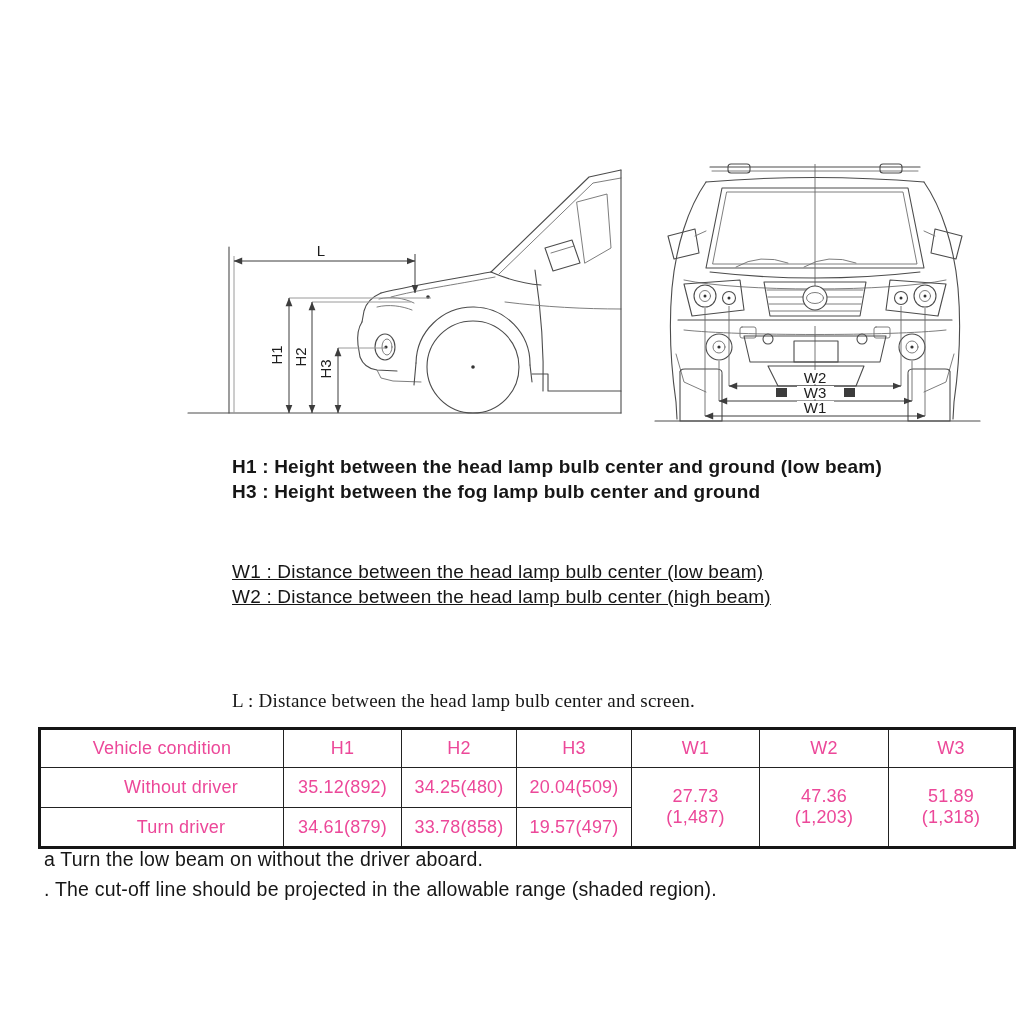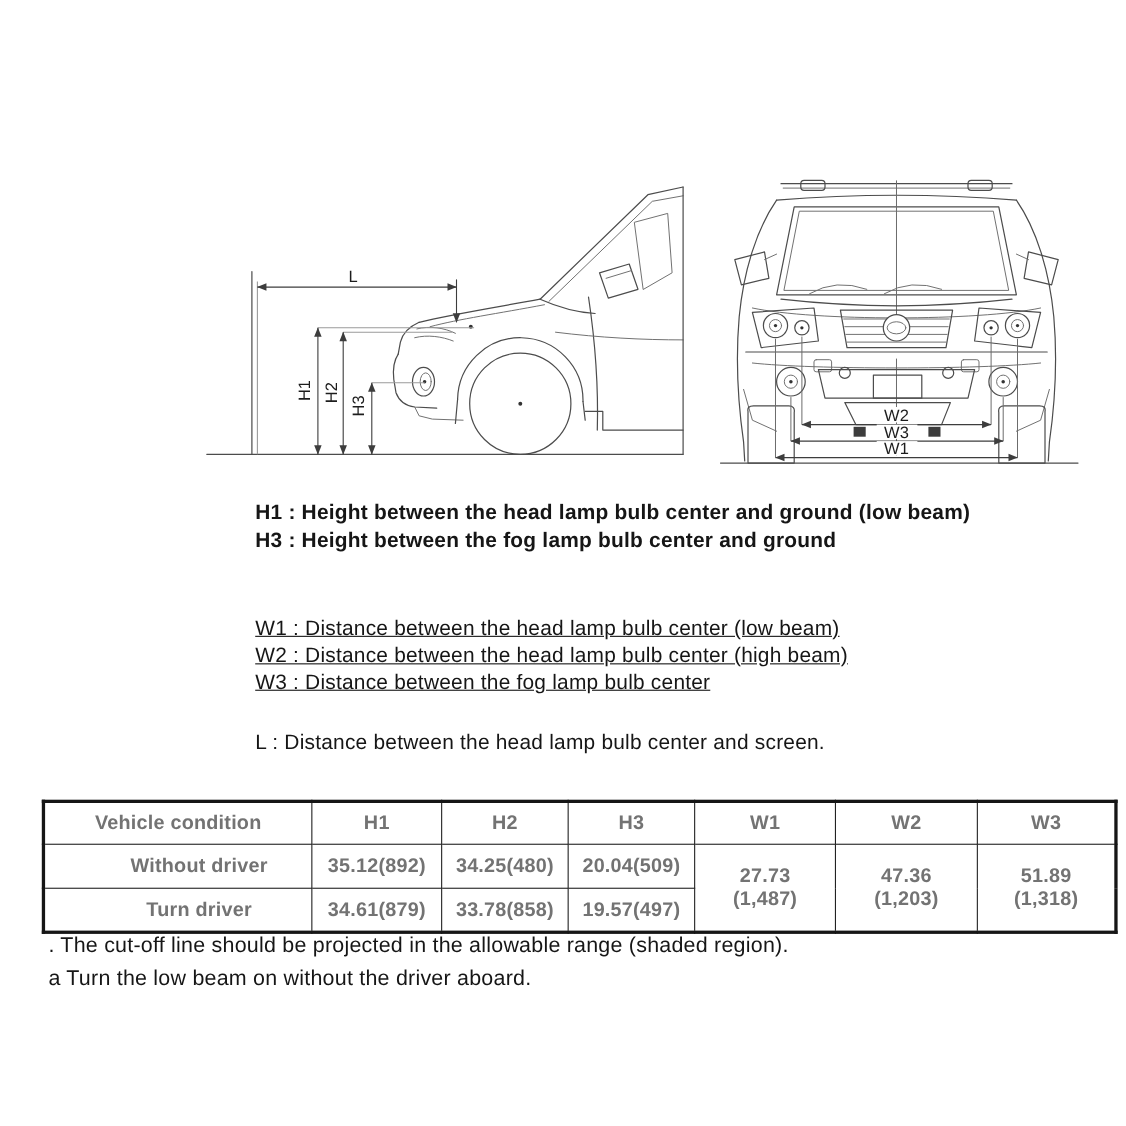--- a/index.html
+++ b/index.html
@@ -18,22 +18,22 @@
   .clip  { fill:#3c3c3c; stroke:none; }
   .dimlabel { font:15px "Liberation Sans", sans-serif; fill:#1d1d1d; }
 
   .def-block { position:absolute; left:232px; font-size:19px; line-height:24.5px;
                white-space:nowrap; letter-spacing:0.2px; }
   .def-line  { height:24.5px; }
 
   .spec-table { position:absolute; left:38px; top:727px; border-collapse:collapse;
                 table-layout:fixed; width:975px; border:3px solid #161616;
                 font-size:18px; letter-spacing:0.2px; }
-  .spec-table th, .spec-table td { border:1.7px solid #222; font-weight:700;
-                text-align:center; padding:0; color:#737373; }
+  .spec-table th, .spec-table td { border:1.7px solid #222; font-weight:400;
+                text-align:center; padding:0; color:#ec4899; }
   .spec-table thead tr { height:39px; }
   .spec-table tbody tr { height:40px; }
   .spec-table .cond { text-align:center; padding-left:38px; }
   .wcell .l1, .wcell .l2 { display:block; line-height:21px; }
 
   .footnotes { position:absolute; left:44px; top:845px; font-size:19.5px;
                line-height:29.5px; letter-spacing:0.2px; white-space:nowrap; }
 </style>
 </head>
 <body>
@@ -201,24 +201,23 @@
   </svg>
 
   <div class="def-block" style="top:455px;font-weight:bold;">
     <div class="def-line">H1 : Height between the head lamp bulb center and ground (low beam)</div>
     <div class="def-line">H3 : Height between the fog lamp bulb center and ground</div>
   </div>
 
   <div class="def-block" style="top:560px;text-decoration:underline;">
     <div class="def-line">W1 : Distance between the head lamp bulb center (low beam)</div>
     <div class="def-line">W2 : Distance between the head lamp bulb center (high beam)</div>
-    <div class="def-line">W3 : Distance between the fog lamp bulb center</div>
-  </div>
-
-  <div class="def-block" style="top:664px;">
+  </div>
+
+  <div class="def-block" style="top:689px;font-family:Liberation Serif, serif;">
     <div class="def-line">L : Distance between the head lamp bulb center and screen.</div>
   </div>
 
   <table class="spec-table">
     <colgroup>
       <col style="width:244px">
         <col style="width:118px">
         <col style="width:115px">
       <col style="width:115px">
         <col style="width:128px">
@@ -258,17 +257,17 @@
       <tr>
         <td class="cond">Turn driver</td>
         <td>34.61(879)</td>
         <td>33.78(858)</td>
         <td>19.57(497)</td>
       </tr>
     </tbody>
   </table>
 
   <div class="footnotes">
+    <div>a Turn the low beam on without the driver aboard.</div>
     <div>. The cut-off line should be projected in the allowable range (shaded region).</div>
-    <div>a Turn the low beam on without the driver aboard.</div>
   </div>
 
 </div>
 
 </body></html>

